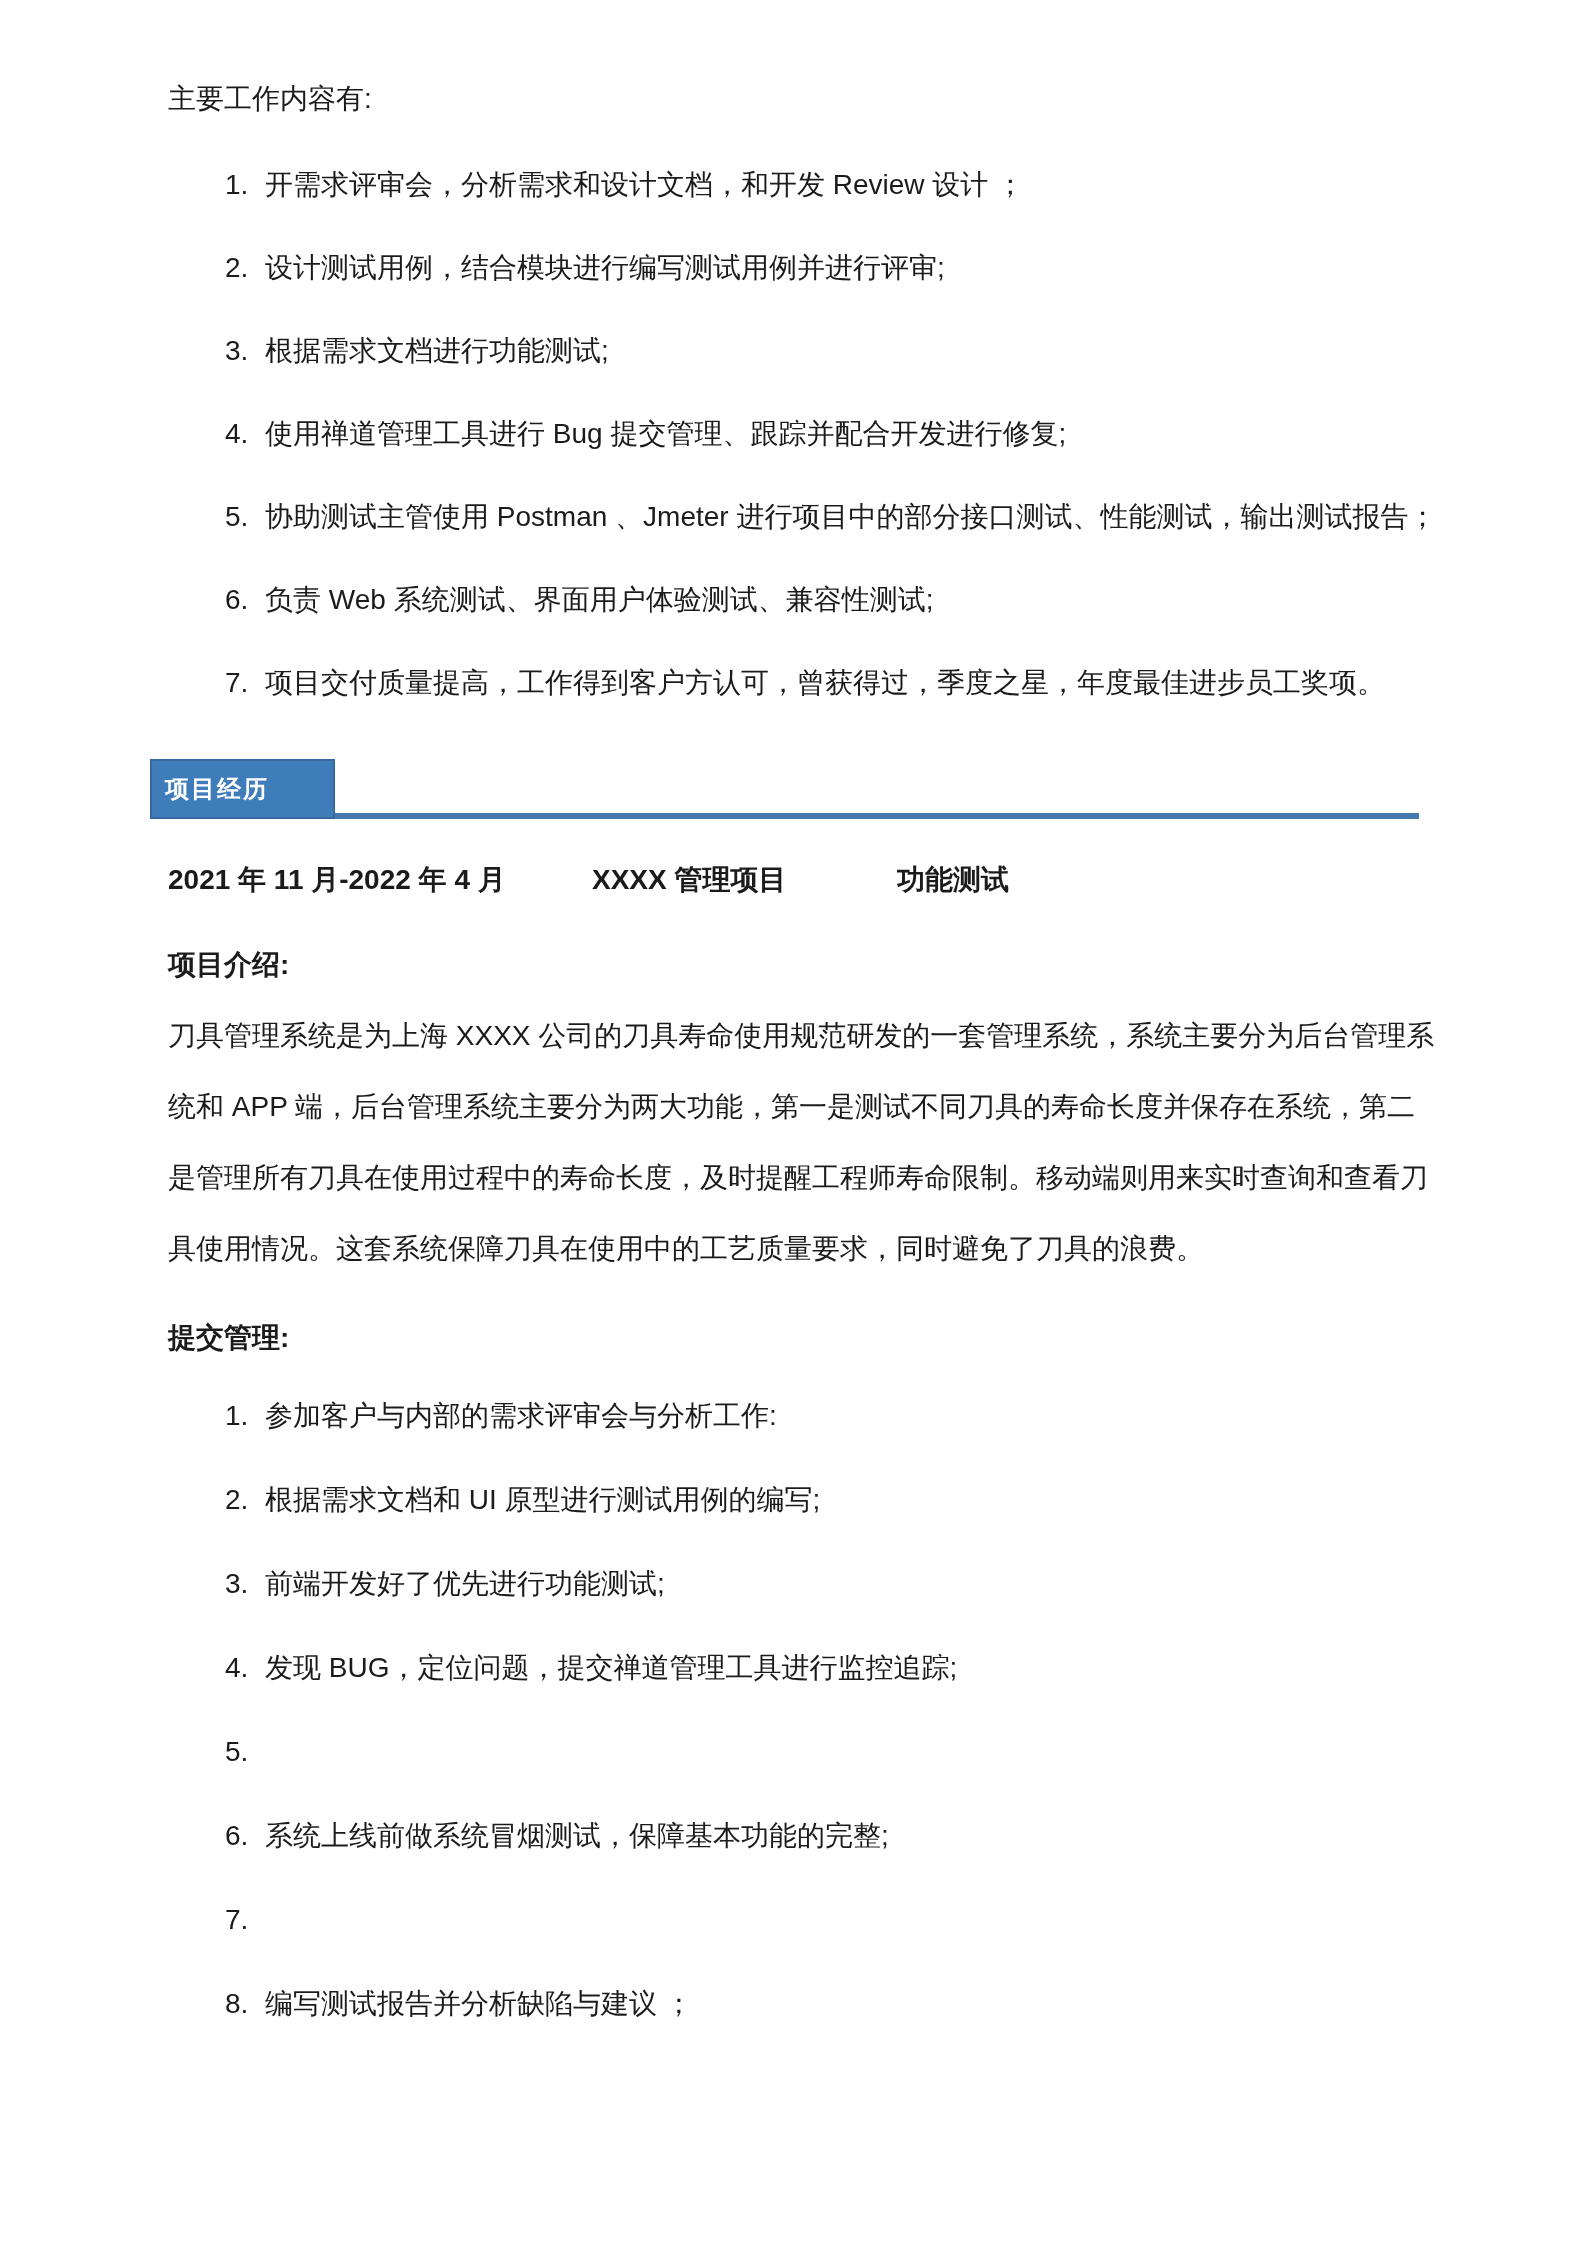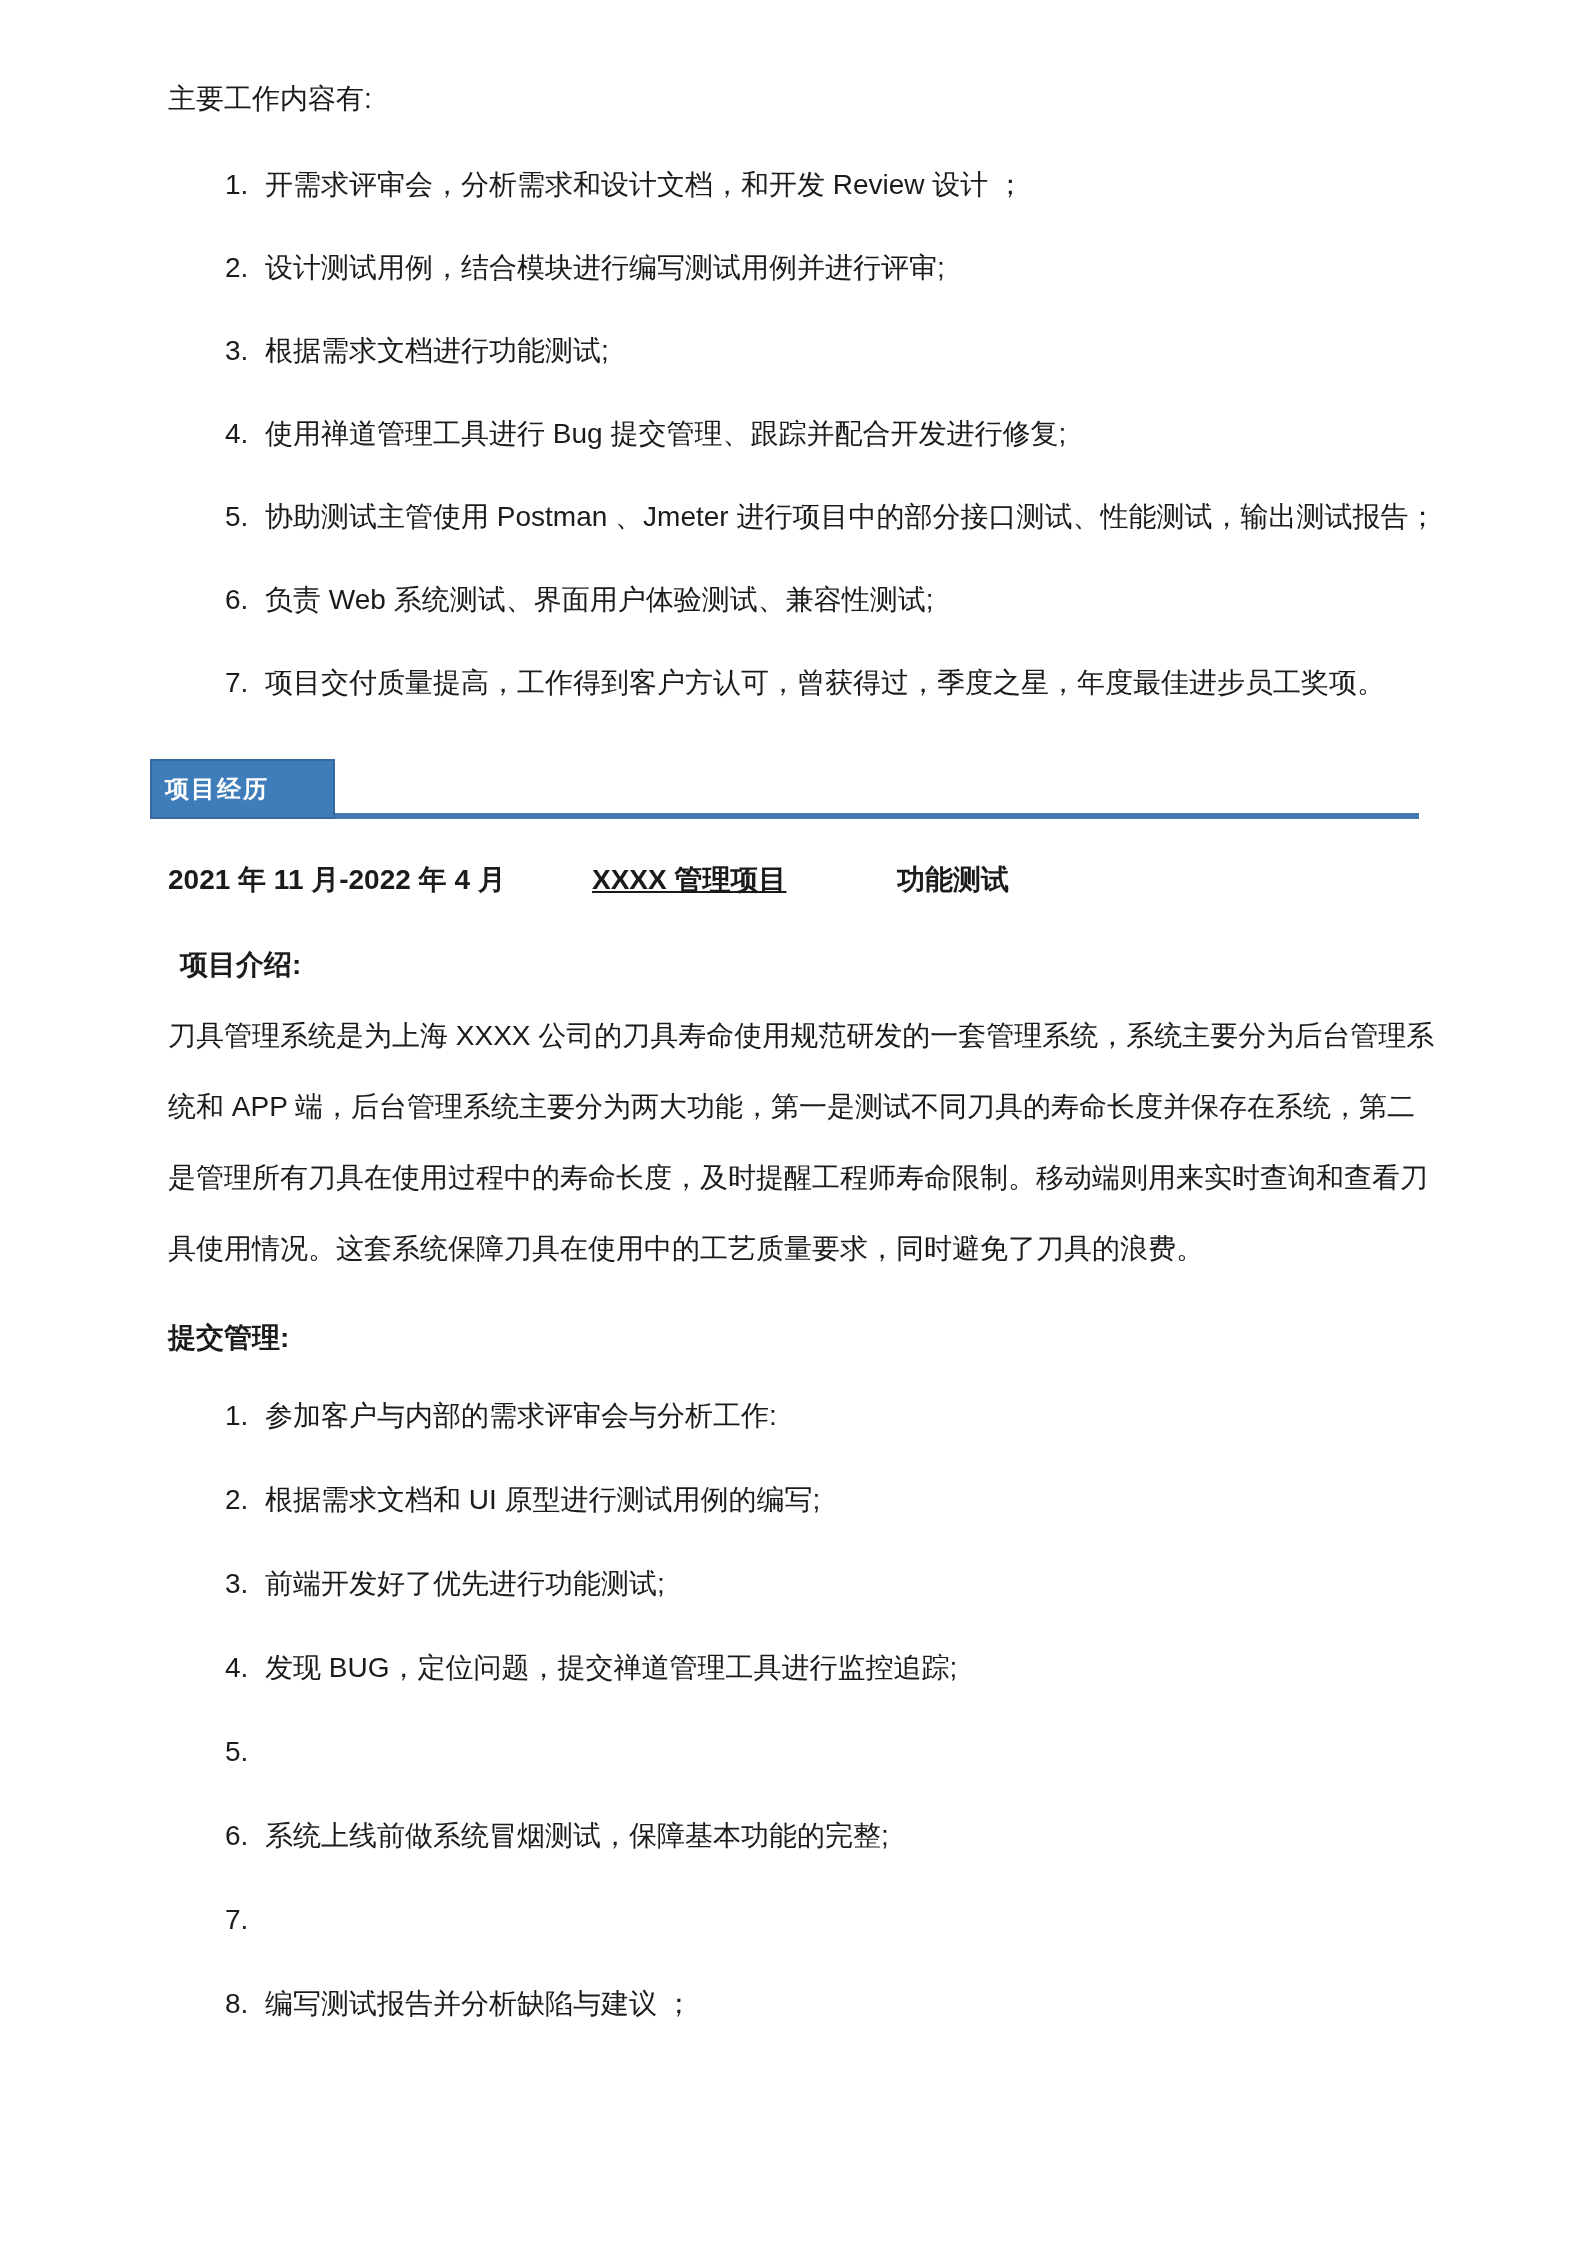--- a/index.html
+++ b/index.html
@@ -39,22 +39,22 @@
   }
   .header-line {
     position: absolute; left: 167px; right: 1px; bottom: 0;
     height: 6px;
     background: var(--line-blue, #4678b0);
   }
 
   
   .date-row { display: flex; margin-top: 46px; font-weight: bold; white-space: nowrap; }
   .date-col1 { width: 424px; }
-  .date-col2 { width: 305px; text-decoration: underline; }
-  .para-label { margin-top: 55px; font-weight: bold; margin-left: 12px; }
+  .date-col2 { width: 305px; }
+  .para-label { margin-top: 55px; font-weight: bold; }
   .para-line { margin-top: 41px; white-space: nowrap; }
   .duty-label { margin-top: 59px; font-weight: bold; }
 </style>
 </head>
 <body>
 
 <div class="page" style="--page-bg: #ffffff; --text-color: #1b1b1b; --accent: #3f7dba; --accent-dark: #35699f; --line-blue: #4678b0;">
 
   <div class="intro">主要工作内容有:</div>
 

